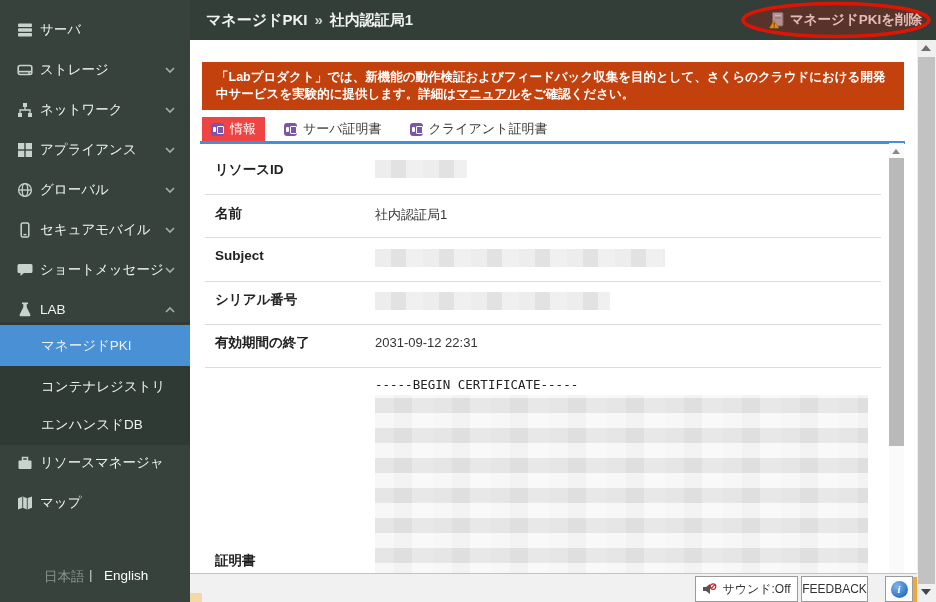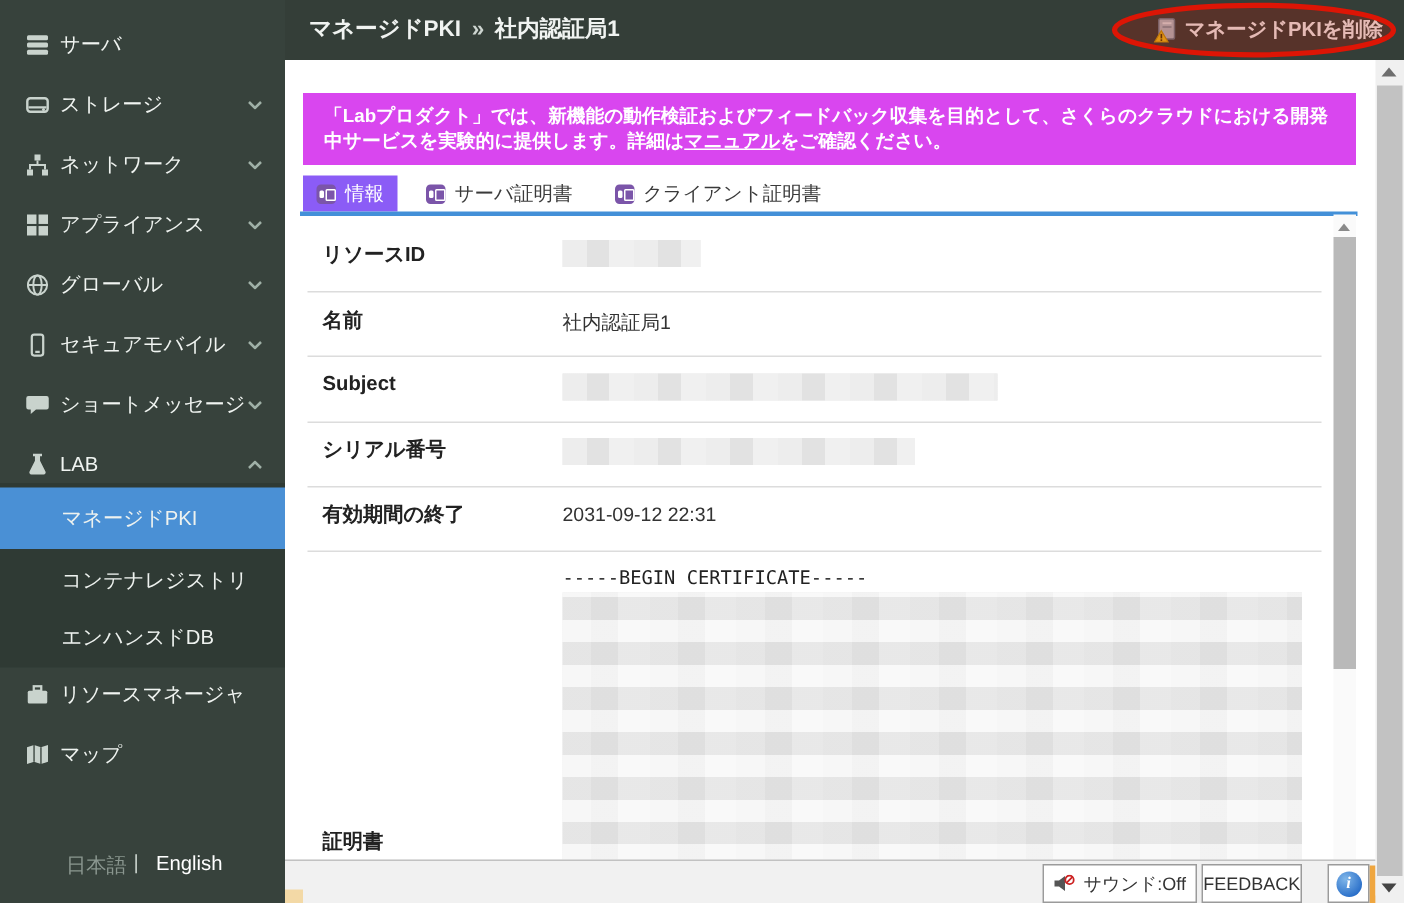--- a/index.html
+++ b/index.html
@@ -25,28 +25,28 @@
   .header{position:absolute;left:190px;top:0;width:746px;height:40px;background:#343e38;}
   .breadcrumb{position:absolute;left:16px;top:0;height:40px;line-height:40px;
               color:#f0f3f1;font-size:15px;font-weight:bold;}
   .breadcrumb .sep{margin:0 7px;color:#cdd5d0;}
   .delete-btn{position:absolute;right:14px;top:0;height:40px;display:flex;align-items:center;gap:6px;
               color:#fff;font-size:13.5px;font-weight:bold;cursor:pointer;}
   .ellipse-overlay{position:absolute;left:550px;top:0;width:192px;height:40px;pointer-events:none;}
 
   
   .banner{position:absolute;left:202px;top:62px;width:674px;height:34px;padding:7px 14px;
-          background:#d946ef;color:#fff;font-size:12.5px;font-weight:bold;line-height:17px;}
+          background:#c2410c;color:#fff;font-size:12.5px;font-weight:bold;line-height:17px;}
   .banner a{color:#fff;text-decoration:underline;cursor:pointer;}
 
   
   .tabs{position:absolute;left:202px;top:117px;height:24px;display:flex;gap:10px;}
   .tab{display:flex;align-items:center;gap:6px;height:24px;padding:0 9px;
        font-size:13px;color:#3a3a3a;cursor:pointer;white-space:nowrap;}
-  .tab.active{background:#8b5cf6;color:#fff;}
+  .tab.active{background:#ef4444;color:#fff;}
   .tab-ico{position:relative;width:13px;height:13px;background:#7b55a9;border-radius:3px;flex:0 0 13px;}
   .tab-ico .d1{position:absolute;left:2px;top:4px;width:3px;height:5px;background:#fff;border-radius:1px;}
   .tab-ico .d2{position:absolute;left:6px;top:3px;width:5px;height:6px;border:1px solid #fff;border-radius:1px;}
   .tab-underline{position:absolute;left:200px;top:141px;width:705px;height:3px;background:#4390d8;}
 
   
   .row-label{position:absolute;left:215px;font-size:13.5px;font-weight:bold;color:#222;}
   .row-value{position:absolute;left:375px;font-size:13px;color:#333;}
   .divider{position:absolute;left:205px;width:676px;height:1px;background:#dcdcdc;}
   .redact{position:absolute;height:18px;

